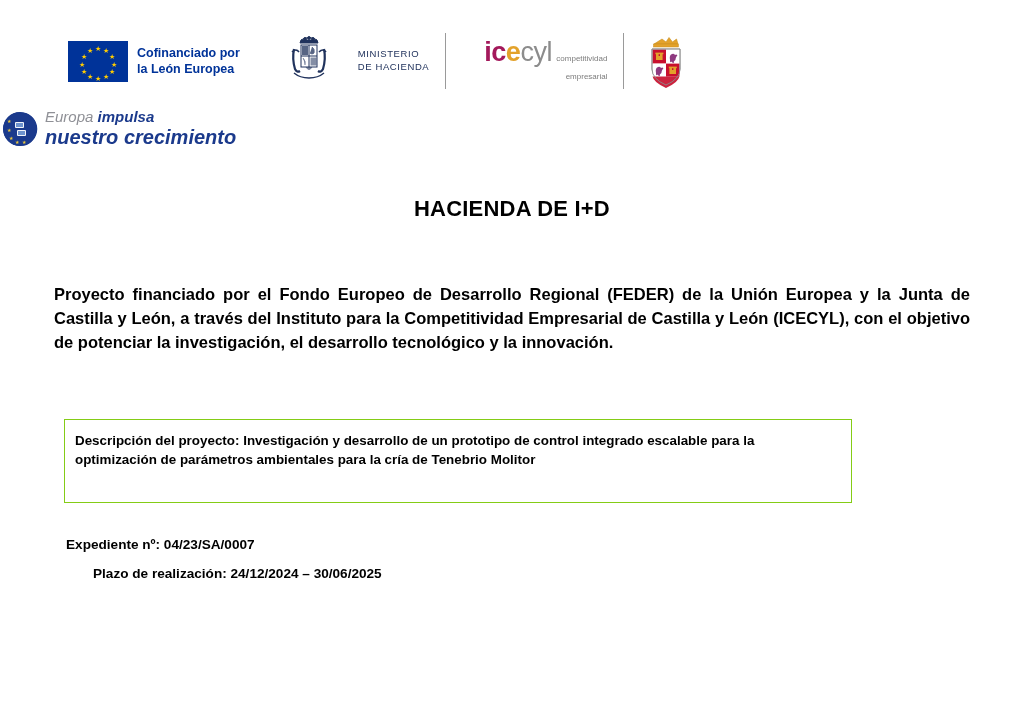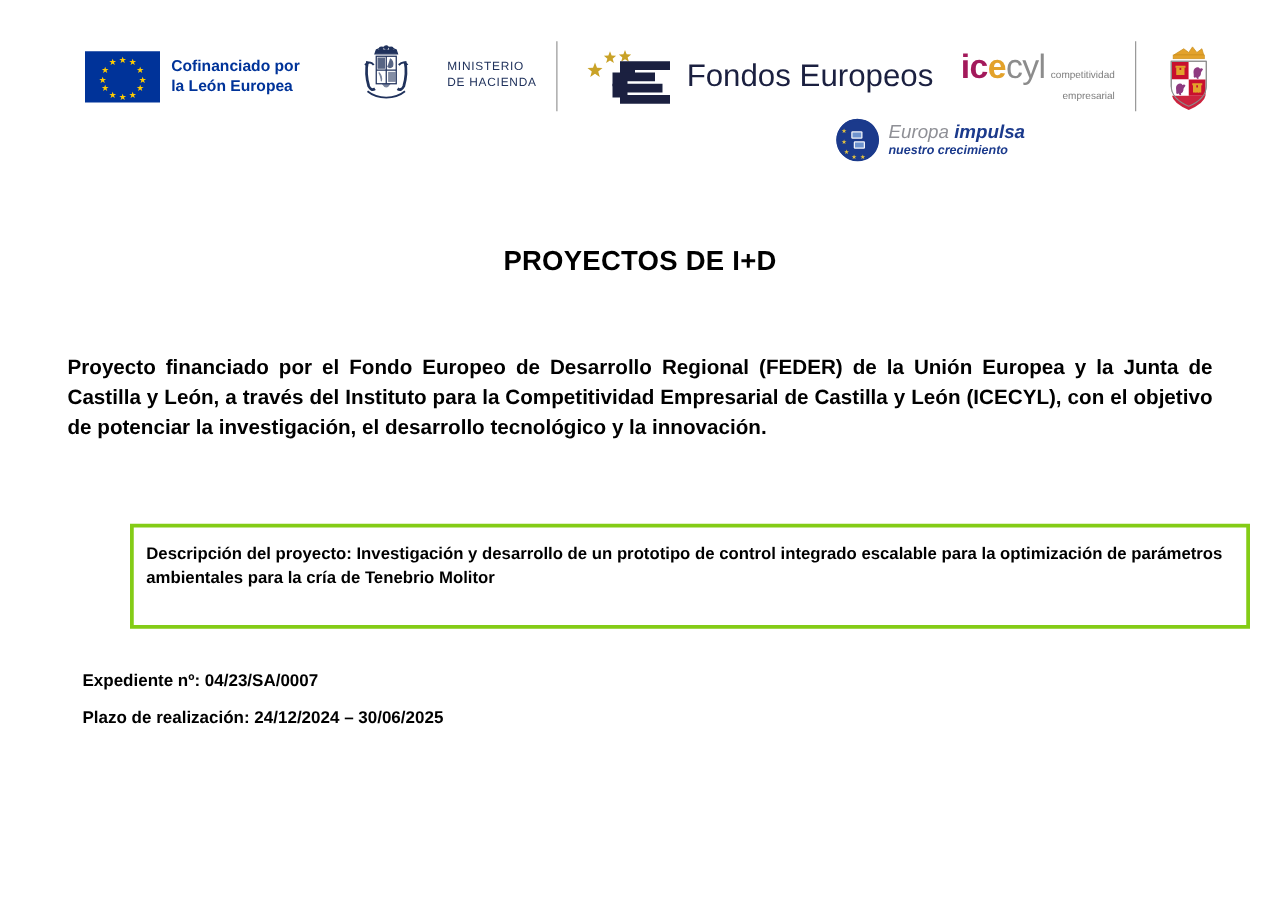--- a/index.html
+++ b/index.html
@@ -117,44 +117,44 @@
     font-weight: bold;
     line-height: 1.12;
     white-space: nowrap;
   }
   .junta-text .l1 { display: block; padding-left: 2px; }
   .junta-text .l2 { display: block; }
 
   
   .impulsa-row {
     position: absolute;
-    top: 93px;
+    top: 108px;
     left: 0;
     width: 820px;
     display: flex;
-    justify-content: flex-end;
+    justify-content: flex-start;
     align-items: center;
   }
   .impulsa-block { display: flex; align-items: center; }
   .impulsa-mark { width: 40px; height: 38px; }
   .impulsa-text {
     margin-left: 5px;
     line-height: 1.18;
     white-space: nowrap;
   }
   .impulsa-l1 {
     display: block;
     font-size: 15px;
     color: #8f9096;
     font-style: italic;
   }
   .impulsa-l1 b { color: #1b3a8c; font-style: italic; }
   .impulsa-l2 {
     display: block;
-    font-size: 10px;
+    font-size: 20px;
     color: #1b3a8c;
     font-weight: bold;
     font-style: italic;
   }
 
   
   .doc-title {
     position: absolute;
     top: 196px;
     left: 0;
@@ -174,42 +174,41 @@
     font-weight: bold;
     line-height: 1.45;
     text-align: justify;
     text-justify: inter-word;
   }
 
   .desc-box {
     position: absolute;
     top: 419px;
     left: 64px;
-    width: 896px;
+    width: 788px;
     height: 84px;
-    border: 3px solid #84cc16;
+    border: 1px solid #84cc16;
     box-sizing: border-box;
     padding: 11px 12px 0 10px;
-    margin-left: 40px;
   }
   .desc-text {
     font-size: 13.4px;
     font-weight: bold;
     line-height: 1.42;
   }
 
   .field-line {
     position: absolute;
     left: 66px;
     font-size: 13.6px;
     font-weight: bold;
     white-space: nowrap;
   }
   .field-expediente { top: 537px; text-align: right; }
-  .field-plazo { top: 566px; }
+  .field-plazo { top: 566px; margin-left: 27px; }
 </style>
 </head>
 <body>
 
 <div class="logo-bar">
 
   <div class="logo-block eu-flag-logo">
     <span class="eu-flag">
       <span class="star" style="left:27px;  top:5px;">★</span>
       <span class="star" style="left:35px;  top:7px;">★</span>
@@ -254,36 +253,20 @@
       </g>
     </svg>
     <span class="min-text">
       <span>MINISTERIO</span><br>
       <span>DE HACIENDA</span>
     </span>
   </div>
 
   <span class="divider"></span>
 
-  <div class="logo-block fondos-logo">
-    <svg class="fondos-mark" viewBox="0 0 72 50">
-      <g fill="#C9A227">
-        <path d="M10 14 l1.6 4.2 4.4 .2 -3.4 2.8 1.2 4.3 -3.8 -2.5 -3.8 2.5 1.2 -4.3 -3.4 -2.8 4.4 -.2 z"></path>
-        <path d="M22 5 l1.3 3.4 3.6 .2 -2.8 2.3 1 3.5 -3.1 -2 -3.1 2 1 -3.5 -2.8 -2.3 3.6 -.2 z"></path>
-        <path d="M34 4 l1.3 3.4 3.6 .2 -2.8 2.3 1 3.5 -3.1 -2 -3.1 2 1 -3.5 -2.8 -2.3 3.6 -.2 z"></path>
-      </g>
-      <g fill="#1b2040">
-        <path d="M30 13 h40 v7 h-28 v4 h-12 z"></path>
-        <path d="M24 22 h34 v7 h-22 v4 h-12 z"></path>
-        <path d="M24 31 h40 v7 h-28 v4 h-12 z"></path>
-        <path d="M30 40 h40 v7 h-40 z"></path>
-      </g>
-    </svg>
-    <span class="fondos-text">Fondos Europeos</span>
-  </div>
 
   <div class="logo-block icecyl-logo">
     <span class="icecyl-wrap">
       <span class="icecyl-word"><span class="ic-ic">ic</span><span class="ic-e">e</span><span class="ic-cyl">cyl</span></span>
       <span class="icecyl-sub">
         <span>competitividad</span><br>
         <span>empresarial</span>
       </span>
     </span>
   </div>
@@ -347,21 +330,21 @@
         <rect x="18" y="21" width="7" height="4"></rect>
       </g>
     </svg>
     <span class="impulsa-text">
       <span class="impulsa-l1"><span>Europa </span><b>impulsa</b></span>
       <span class="impulsa-l2">nuestro crecimiento</span>
     </span>
   </div>
 </div>
 
-<div class="doc-title">PROYECTOS DE I+D</div>
+<div class="doc-title">HACIENDA DE I+D</div>
 
 <div class="intro-paragraph">Proyecto financiado por el Fondo Europeo de Desarrollo Regional (FEDER) de la Unión Europea y la Junta de Castilla y León, a través del Instituto para la Competitividad Empresarial de Castilla y León (ICECYL), con el objetivo de potenciar la investigación, el desarrollo tecnológico y la innovación.</div>
 
 <div class="desc-box">
   <div class="desc-text">Descripción del proyecto: Investigación y desarrollo de un prototipo de control integrado escalable para la optimización de parámetros ambientales para la cría de Tenebrio Molitor</div>
 </div>
 
 <div class="field-line field-expediente">Expediente nº: 04/23/SA/0007</div>
 <div class="field-line field-plazo">Plazo de realización: 24/12/2024 – 30/06/2025</div>
 

